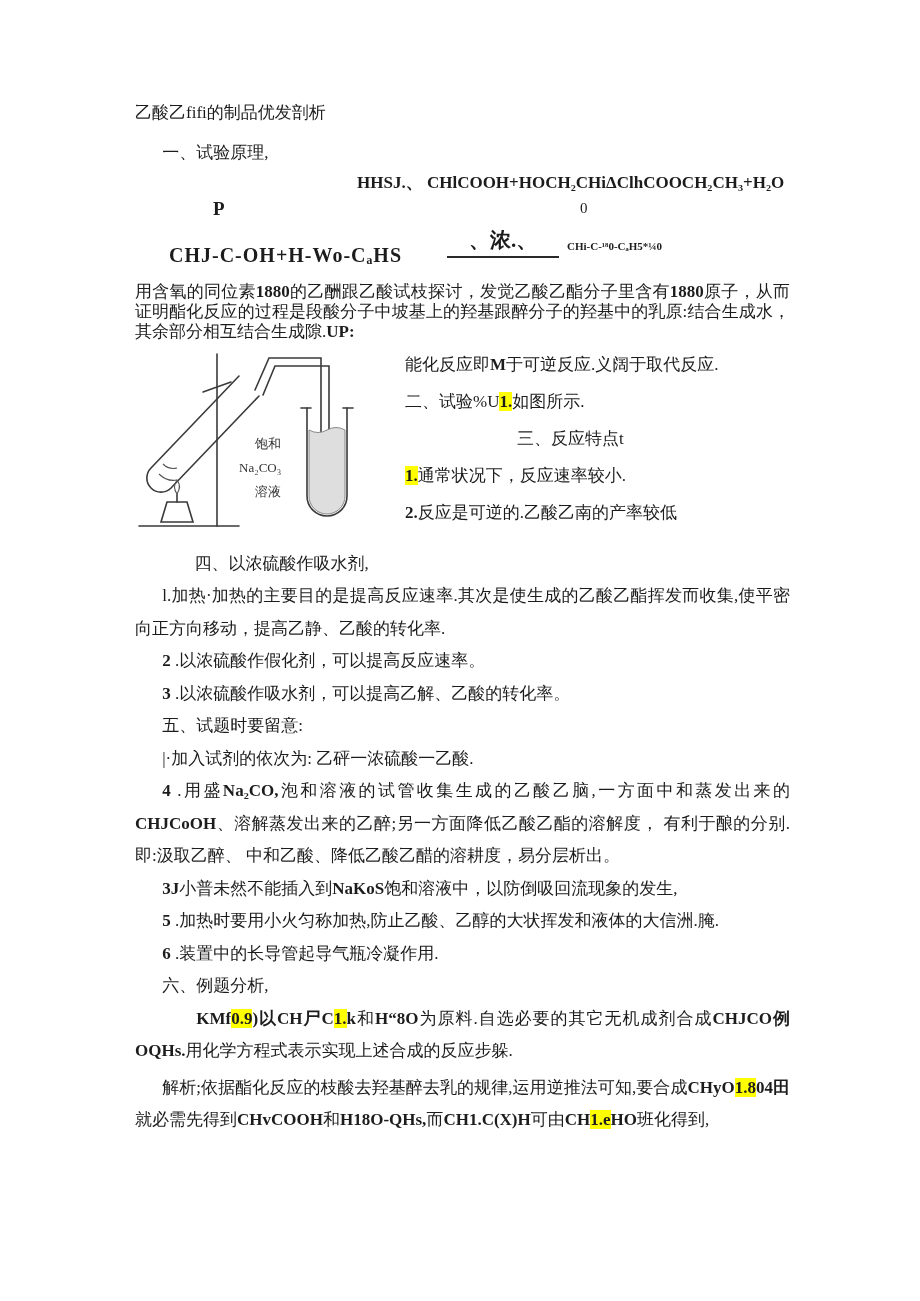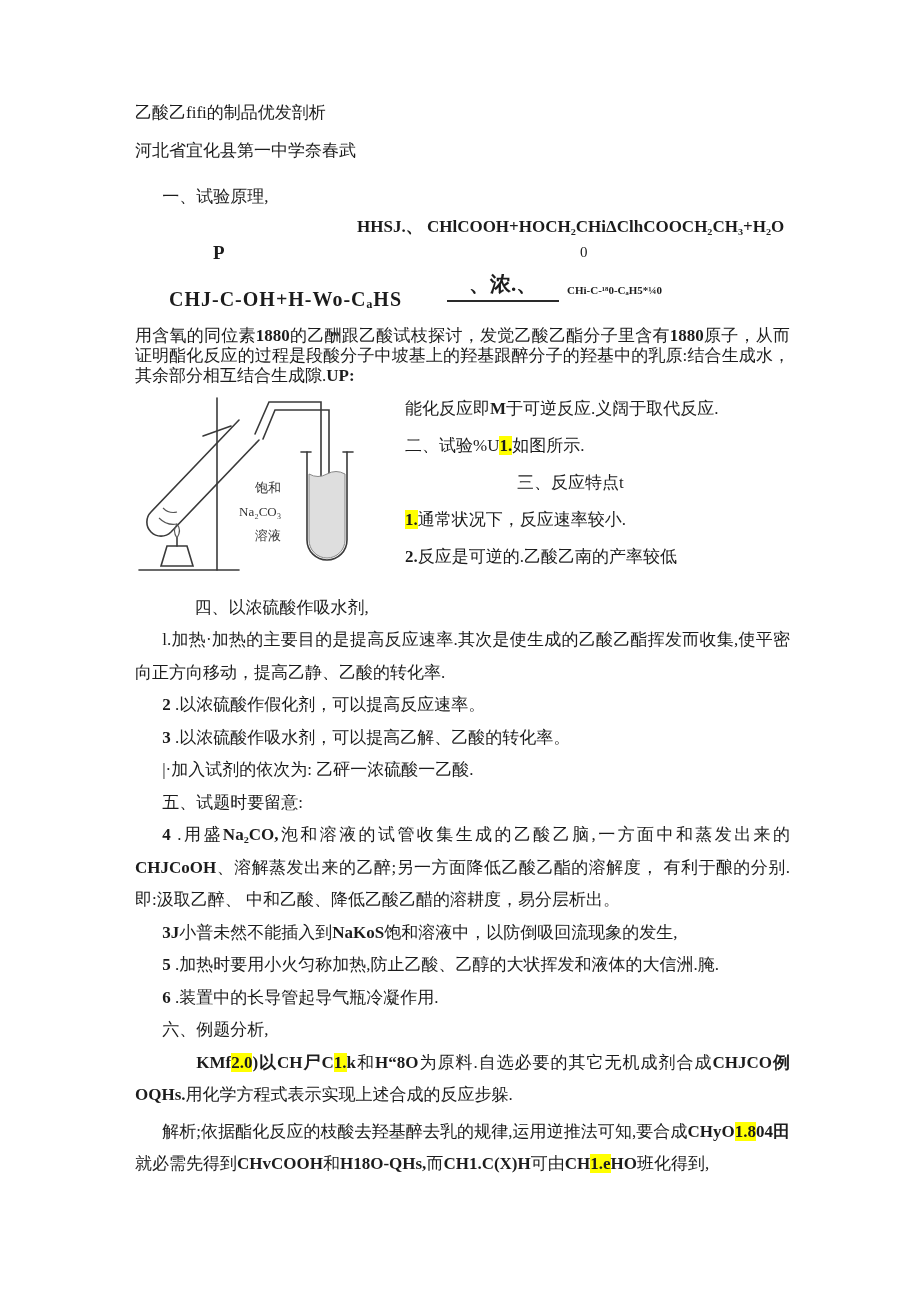--- a/index.html
+++ b/index.html
@@ -43,21 +43,20 @@
   .dlab{font-size:13px;fill:#333;font-family:"Liberation Serif","DejaVu Serif",serif;}
   svg .ln{stroke:#3a3a3a;stroke-width:1.6;fill:none;stroke-linecap:round;}
   svg .thin{stroke:#555;stroke-width:1.1;fill:none;}
 </style>
 </head>
 <body>
 
 <div class="page">
 
   <p class="title">乙酸乙fifi的制品优发剖析</p>
-  <p class="author">河北省宜化县第一中学奈春武</p>
 
   <p class="h ind">一、试验原理,</p>
 
   <p class="eq"><span class="b">HHSJ.、 </span><span class="b">CHlCOOH+HOCH₂CHiΔClhCOOCH₂CH₃+H₂O</span></p>
 
   <div class="pz">
     <span class="plab">P</span>
     <span class="zlab">0</span>
   </div>
 
@@ -107,24 +106,24 @@
       <p class="rline"><span class="b hl">1.</span><span>通常状况下，反应速率较小.</span></p>
       <p class="rline"><span class="b">2.</span><span>反应是可逆的.乙酸乙南的产率较低</span></p>
     </div>
   </div>
 
   <p class="h4">四、以浓硫酸作吸水剂,</p>
   <p class="para ind just"><span>l.加热·加热的主要目的是提高反应速率.其次是使生成的乙酸乙酯挥发而收集,使平密向正方向移动，提高乙静、乙酸的转化率.</span></p>
   <p class="para ind"><span class="b">2</span><span> .以浓硫酸作假化剂，可以提高反应速率。</span></p>
   <p class="para ind"><span class="b">3</span><span> .以浓硫酸作吸水剂，可以提高乙解、乙酸的转化率。</span></p>
 
+  <p class="para ind">五、试题时要留意:</p>
   <p class="para ind"><span>|·加入试剂的依次为: 乙砰一浓硫酸一乙酸.</span></p>
-  <p class="para ind">五、试题时要留意:</p>
   <p class="para ind just"><span class="b">4</span><span> .用盛</span><span class="b">Na₂CO,</span><span>泡和溶液的试管收集生成的乙酸乙脑,一方面中和蒸发出来的</span><span class="b">CHJCoOH</span><span>、溶解蒸发出来的乙醉;另一方面降低乙酸乙酯的溶解度， 有利于酿的分别.即:汲取乙醉、 中和乙酸、降低乙酸乙醋的溶耕度，易分层析出。</span></p>
   <p class="para ind"><span class="b">3J</span><span>小普未然不能插入到</span><span class="b">NaKoS</span><span>饱和溶液中，以防倒吸回流现象的发生,</span></p>
   <p class="para ind"><span class="b">5</span><span> .加热时要用小火匀称加热,防止乙酸、乙醇的大状挥发和液体的大信洲.腌.</span></p>
   <p class="para ind"><span class="b">6</span><span> .装置中的长导管起导气瓶冷凝作用.</span></p>
 
   <p class="para ind">六、例题分析,</p>
-  <p class="para ind4 just"><span class="b">KMf</span><span class="b hl">2.0</span><span class="b">)以CH尸C</span><span class="b hl">1.</span><span class="b">k</span><span>和</span><span class="b">H“8O</span><span>为原料.自选必要的其它无机成剂合成</span><span class="b">CHJCO例OQHs.</span><span>用化学方程式表示实现上述合成的反应步躲.</span></p>
+  <p class="para ind4 just"><span class="b">KMf</span><span class="b hl">0.9</span><span class="b">)以CH尸C</span><span class="b hl">1.</span><span class="b">k</span><span>和</span><span class="b">H“8O</span><span>为原料.自选必要的其它无机成剂合成</span><span class="b">CHJCO例OQHs.</span><span>用化学方程式表示实现上述合成的反应步躲.</span></p>
   <p class="para ind just sol"><span>解析;依据酯化反应的枝酸去羟基醉去乳的规律,运用逆推法可知,要合成</span><span class="b">CHyO</span><span class="b hl">1.8</span><span class="b">04田</span><span>就必需先得到</span><span class="b">CHvCOOH</span><span>和</span><span class="b">H18O-QHs,</span><span>而</span><span class="b">CH1.C(X)H</span><span>可由</span><span class="b">CH</span><span class="b hl">1.e</span><span class="b">HO</span><span>班化得到,</span></p>
 
 </div>
 
 </body></html>

